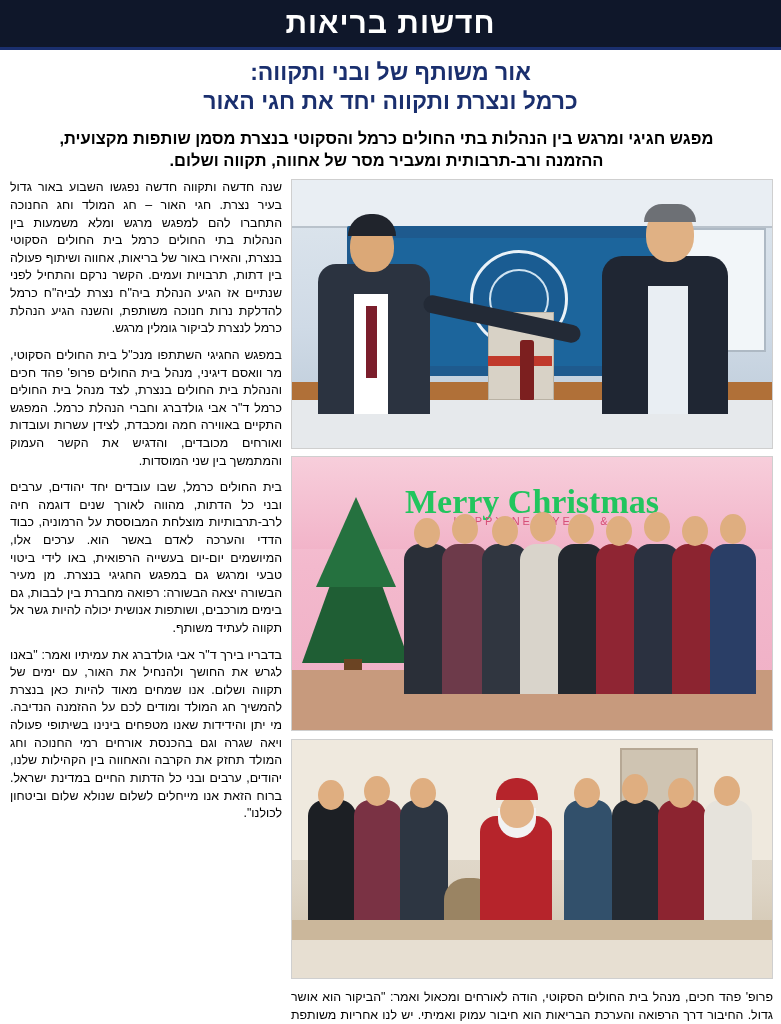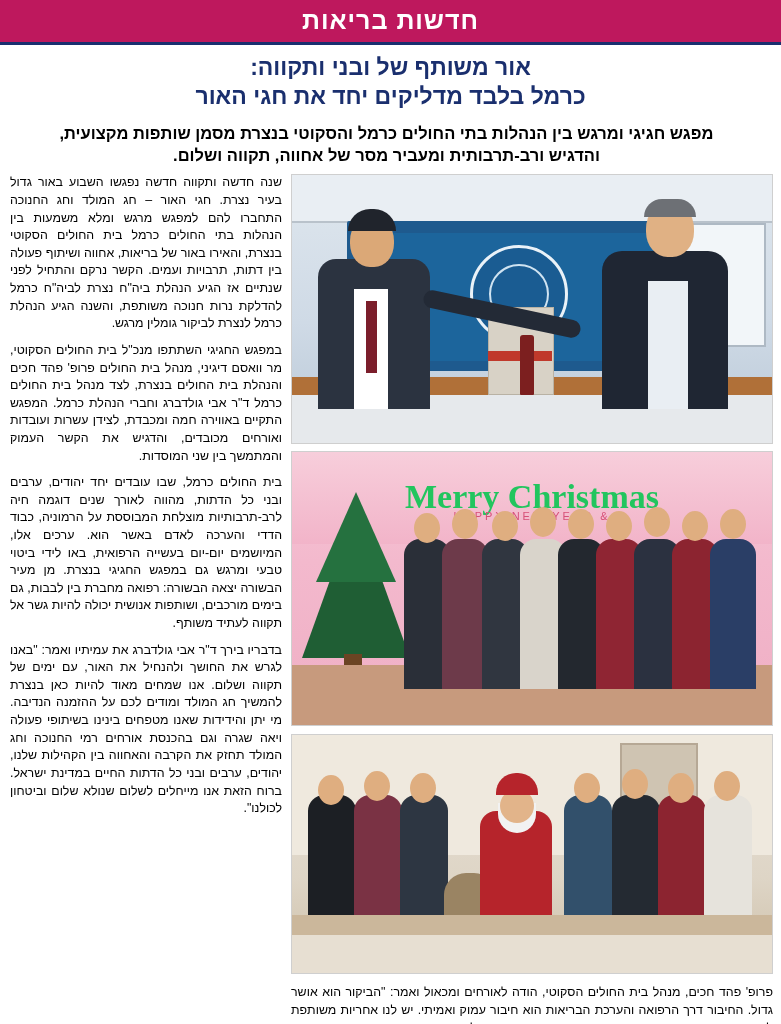--- a/index.html
+++ b/index.html
@@ -7,25 +7,25 @@
     width:781px;height:1024px;
     background:#ffffff;
     font-family:"Liberation Sans", sans-serif;
     color:#000;
     overflow:hidden;
   }
   .page{position:relative;width:781px;height:1024px;}
 
   
   .masthead{
-    background:#be185d;
+    background:#0f172a;
     color:#ffffff;
     text-align:center;
     padding:6px 0 7px 0;
-    font-size:25px;
+    font-size:30px;
     font-weight:bold;
     letter-spacing:1px;
     border-bottom:3px solid #1a2f6e;
   }
 
   
   .title-block{
     text-align:center;
     padding:8px 10px 2px 10px;
   }
@@ -129,26 +129,26 @@
 </style>
 </head>
 <body>
 
 <div class="page">
 
   <div class="masthead">חדשות בריאות</div>
 
   <div class="title-block">
     <div class="title-main">אור משותף של ובני ותקווה:</div>
-    <div class="title-main">כרמל בלבד מדליקים יחד את חגי האור</div>
+    <div class="title-main">כרמל ונצרת ותקווה יחד את חגי האור</div>
   </div>
 
   <div class="subtitle">
     <div>מפגש חגיגי ומרגש בין הנהלות בתי החולים כרמל והסקוטי בנצרת מסמן שותפות מקצועית,</div>
-    <div>והדגיש ורב-תרבותית  ומעביר מסר של אחווה, תקווה ושלום.</div>
+    <div>ההזמנה ורב-תרבותית  ומעביר מסר של אחווה, תקווה ושלום.</div>
   </div>
 
   <div class="columns">
 
     <div class="col-left">
 
       <div class="photo photo1">
         <div class="p1-wall"></div>
         <div class="p1-ceiling"></div>
         <div class="p1-banner"></div>

